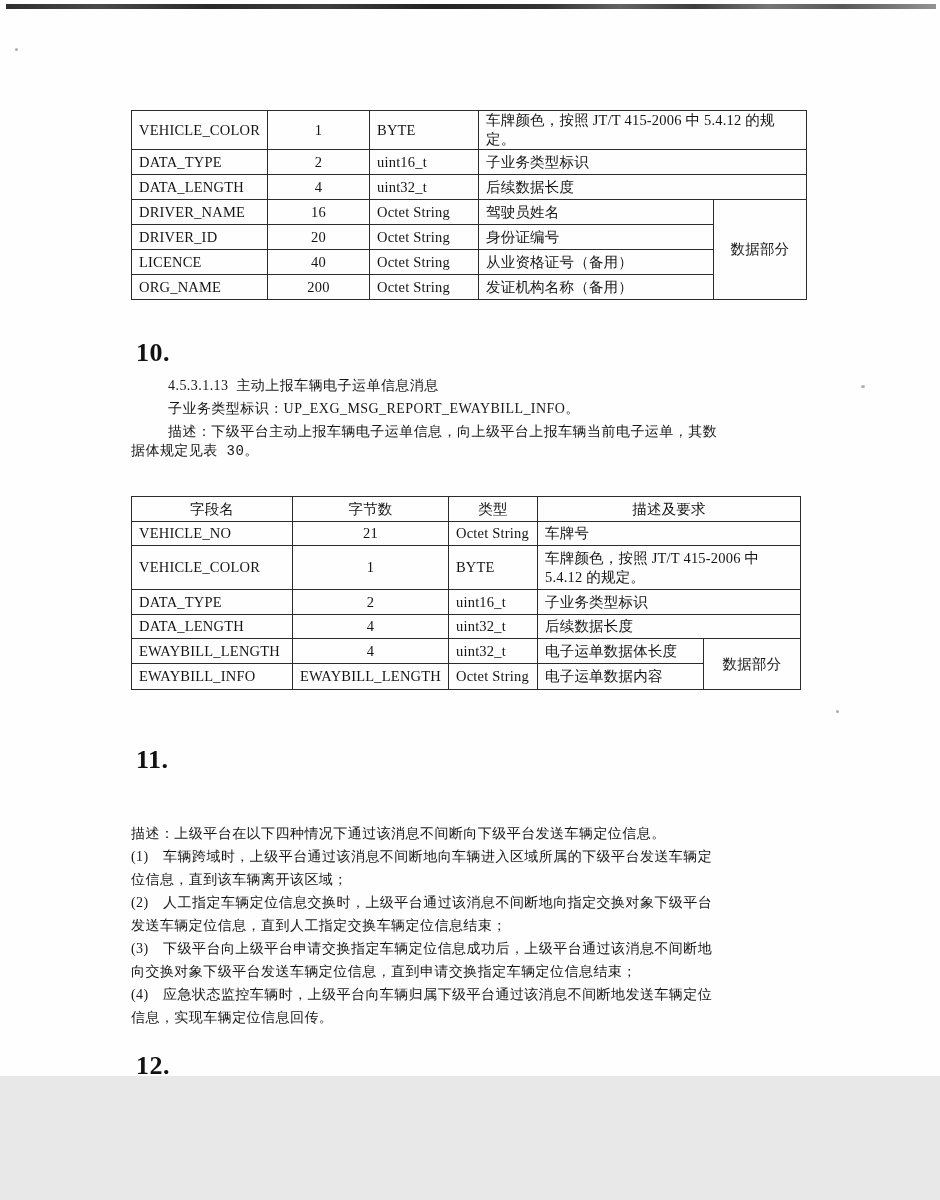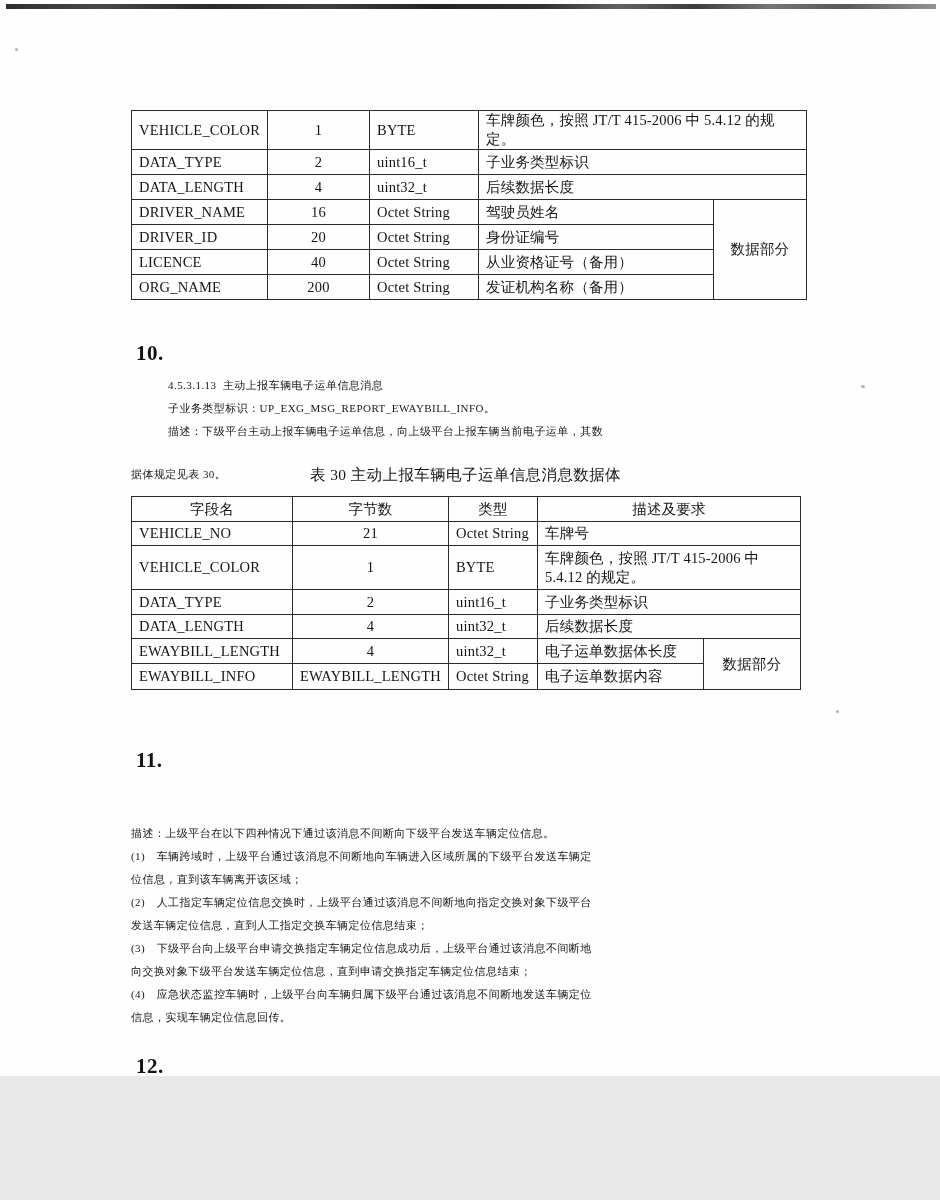--- a/index.html
+++ b/index.html
@@ -40,37 +40,37 @@
   #t30 tr.h  { height:25px; }
   #t30 tr.r1 { height:24px; }
   #t30 tr.r2 { height:44px; }
   #t30 tr.r3 { height:25px; }
   #t30 tr.r4 { height:24px; }
   #t30 tr.r5 { height:25px; }
   #t30 tr.r6 { height:26px; }
 
   
   .secnum {
-    position:absolute; left:136px; font-weight:bold; font-size:21px; line-height:24px;
+    position:absolute; left:136px; font-weight:bold; font-size:26px; line-height:24px;
     color:#121212; letter-spacing:.5px;
   }
   .secnum.n10 { top:341px; }
   .secnum.n11 { top:748px; }
   .secnum.n12 { top:1054px; }
   .bodyline {
-    position:absolute; left:131px; font-size:11px; line-height:23px; height:23px;
+    position:absolute; left:131px; font-size:14px; line-height:23px; height:23px;
     white-space:pre; letter-spacing:.45px; color:#171717;
   }
   .bodyline.ind { left:168px; }
   .caption {
     position:absolute; left:131px; top:463px; width:669px; text-align:center;
     font-size:15.5px; line-height:23px; letter-spacing:.4px; color:#151515;
   }
   
-  .s10-0 { top:374px; } .s10-1 { top:397px; } .s10-2 { top:420px; } .s10-3 { top:463px; }
+  .s10-0 { top:374px; } .s10-1 { top:397px; } .s10-2 { top:420px; } .s10-3 { top:440px;font-family:Liberation Mono, monospace; }
   
   .s11-0 { top:776px; } .s11-1 { top:799px; } .s11-2  { top:822px; }
   .s11-3 { top:845px; } .s11-4 { top:868px; } .s11-5  { top:891px; }
   .s11-6 { top:914px;text-align:right; } .s11-7 { top:937px; } .s11-8  { top:960px; }
   .s11-9 { top:983px; } .s11-10 { top:1006px; }
 </style>
 </head>
 <body>
 
 <div class="page">
@@ -133,21 +133,20 @@
         <td class="d">发证机构名称（备用）</td>
       </tr>
     </tbody>
   </table>
 
   <div class="secnum n10">10.</div>
   <div class="bodyline ind s10-0">4.5.3.1.13  主动上报车辆电子运单信息消息</div>
   <div class="bodyline ind s10-1">子业务类型标识：UP_EXG_MSG_REPORT_EWAYBILL_INFO。</div>
   <div class="bodyline ind s10-2">描述：下级平台主动上报车辆电子运单信息，向上级平台上报车辆当前电子运单，其数</div>
   <div class="bodyline s10-3">据体规定见表 30。</div>
-  <div class="caption">表 30 主动上报车辆电子运单信息消息数据体</div>
 
   <table class="doc-table" id="t30">
     <colgroup>
         <col style="width:161px">
         <col style="width:156px">
         <col style="width:89px">
         <col style="width:166px">
         <col style="width:97px">
       </colgroup>
     <tbody>

